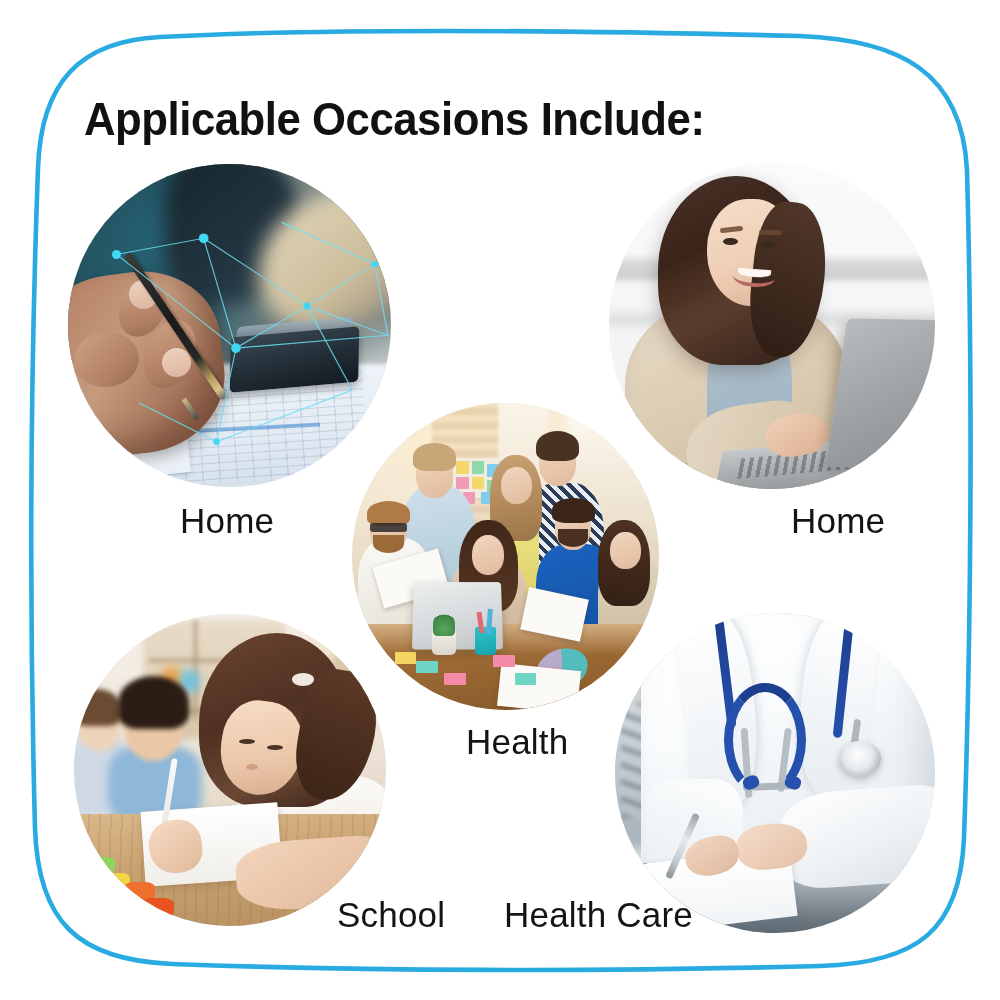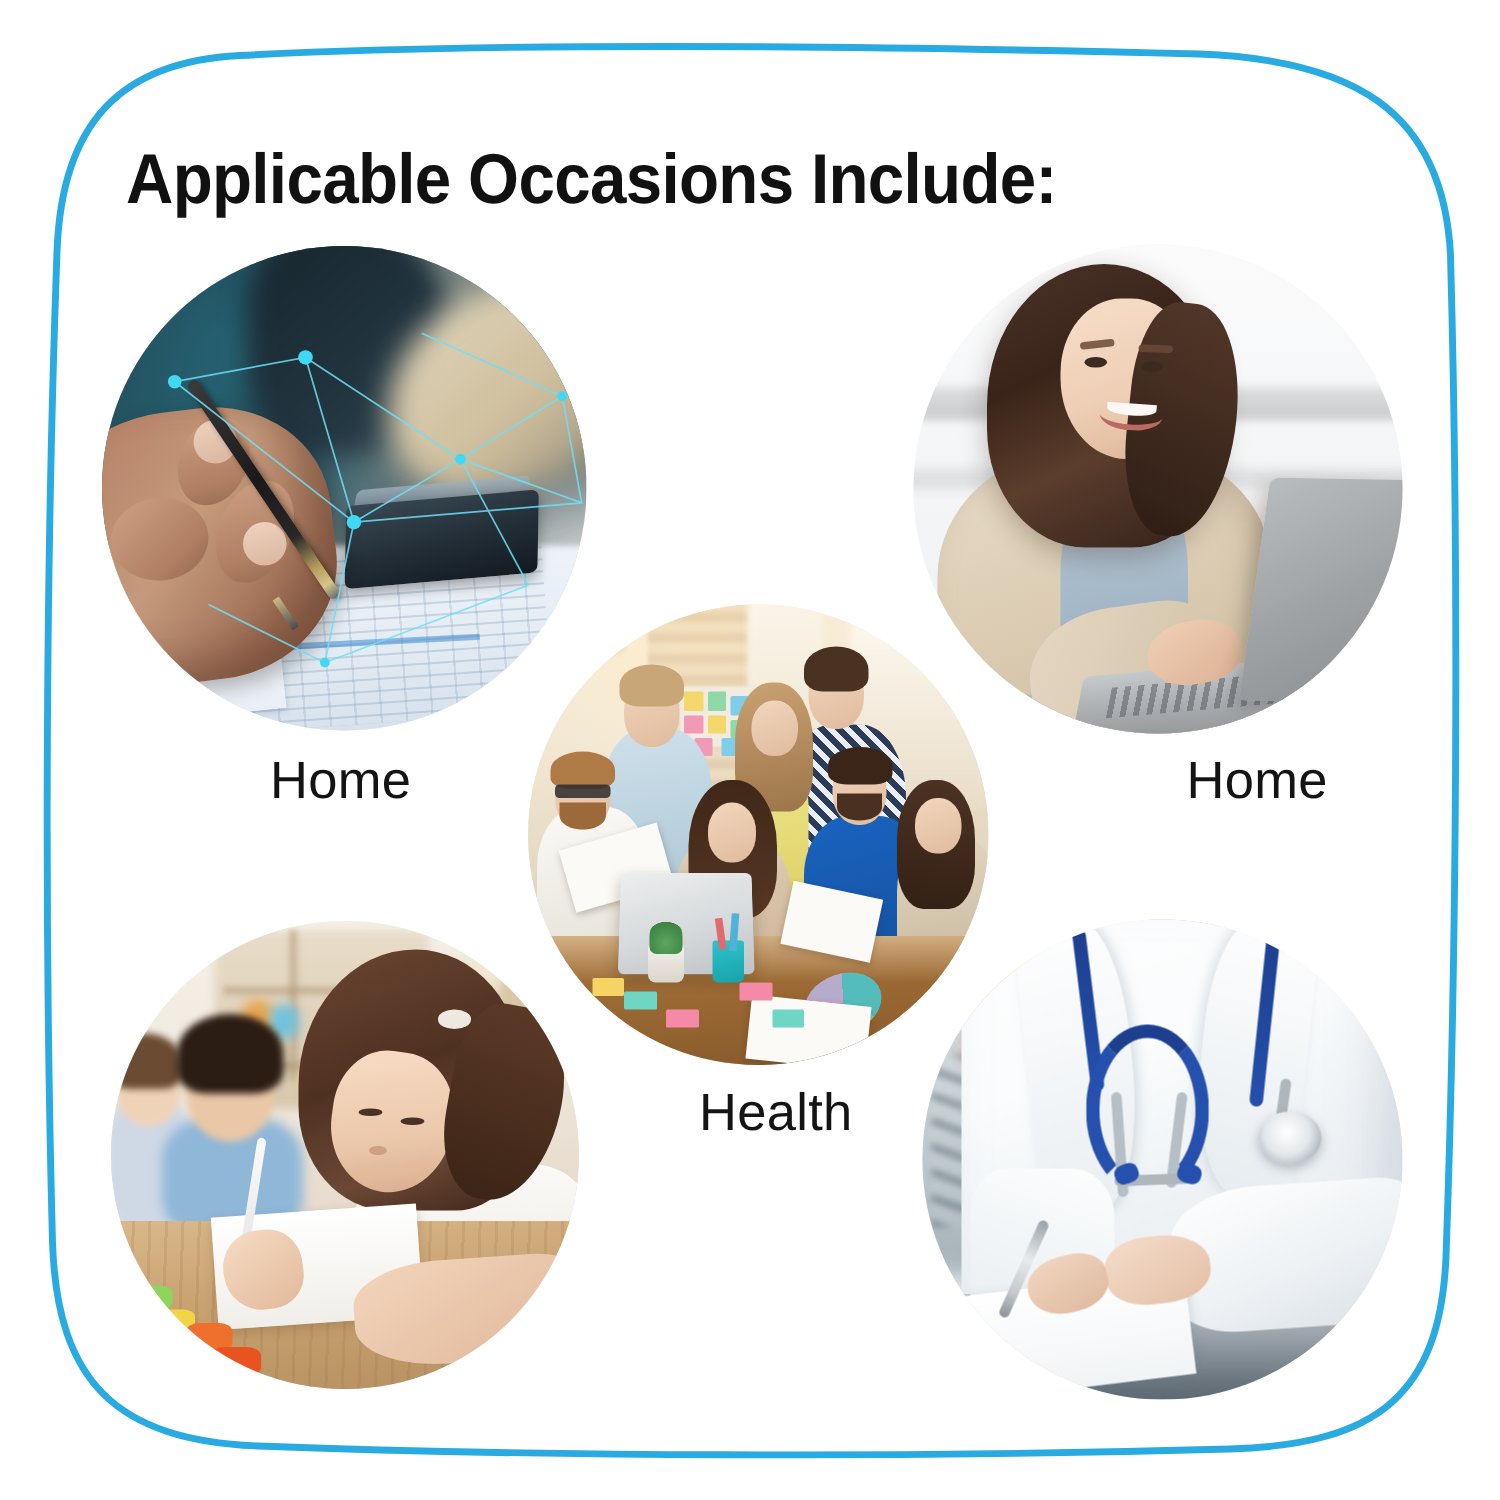--- a/index.html
+++ b/index.html
@@ -835,20 +835,21 @@
       <div class="lay sch-arm"></div>
       <div class="lay sch-pencil"></div>
       <div class="lay sch-hand"></div>
 
       <div class="lay sch-foam" style="left:4%; top:78%; width:9%; height:5%; background:#8fd45c;"></div>
       <div class="lay sch-foam" style="left:9%; top:83%; width:9%; height:5%; background:#f2d544;"></div>
       <div class="lay sch-foam" style="left:16%; top:86%; width:10%; height:6%; background:#ef6f2c;"></div>
       <div class="lay sch-foam" style="left:21%; top:91%; width:11%; height:6%; background:#e9531f;"></div>
     </div>
   </div>
+  <div class="label" style="left:337px; top:895px;">School</div>
 
   <div class="circle" style="left:615px; top:613px; width:320px; height:320px;">
     <div class="scene">
       <div class="lay hc-bg"></div>
       <div class="lay hc-blur-left"></div>
       <div class="lay hc-chair"></div>
       <div class="lay hc-warm"></div>
       <div class="lay hc-neck"></div>
       <div class="lay hc-sweater"></div>
       <div class="lay hc-sweater-rib"></div>
@@ -868,14 +869,15 @@
       <div class="lay hc-desk"></div>
       <div class="lay hc-reflect"></div>
       <div class="lay hc-arm-r"></div>
       <div class="lay hc-arm-l"></div>
       <div class="lay hc-paper"></div>
       <div class="lay hc-hand-r"></div>
       <div class="lay hc-pen"></div>
       <div class="lay hc-hand-l"></div>
     </div>
   </div>
+  <div class="label" style="left:504px; top:895px;">Health Care</div>
 
 </div>
 
 </body></html>

